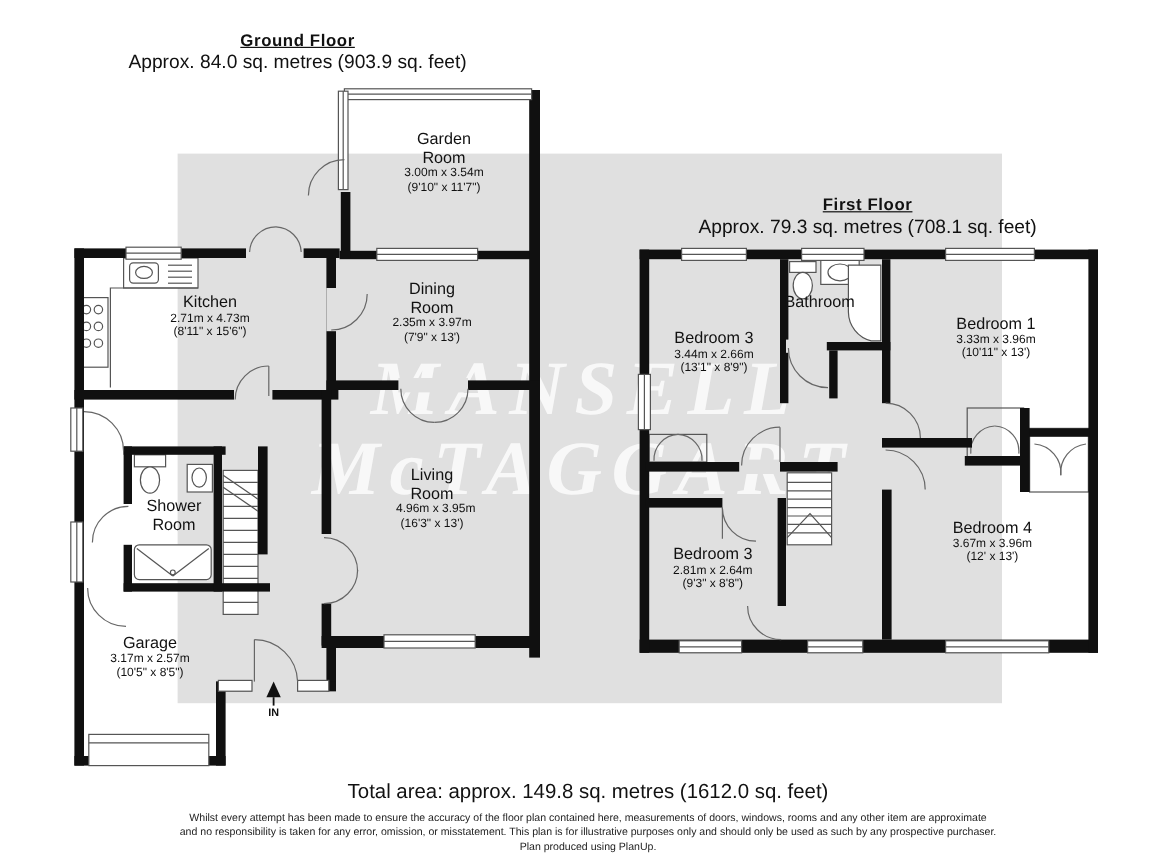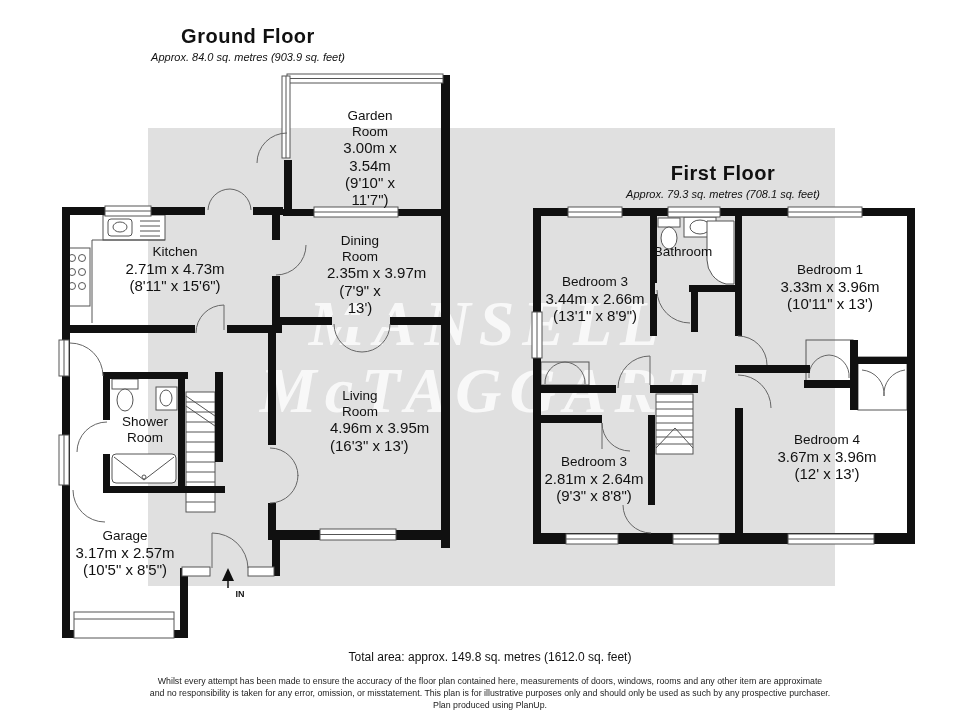--- a/index.html
+++ b/index.html
@@ -7,27 +7,27 @@
         font-family:"Liberation Sans",sans-serif;color:#111;}
   #plan-svg{position:absolute;left:0;top:0;}
   .w{fill:#101010;}
   .win{fill:#ffffff;stroke:#555;stroke-width:1;}
   .ln{fill:none;stroke:#555;stroke-width:1;}
   .fx{fill:#ffffff;stroke:#555;stroke-width:1;}
   .dr{fill:none;stroke:#666;stroke-width:1;}
   .wm{font-family:"Liberation Serif",serif;font-style:italic;font-weight:bold;
       fill:rgba(255,255,255,0.78);letter-spacing:8px;}
   .floor-title{position:absolute;transform:translateX(-50%);text-align:center;white-space:nowrap;}
-  .floor-title .t{display:block;font-size:20px;font-weight:bold;letter-spacing:.5px;}
-  .floor-title .s{display:block;font-size:11px;margin-top:3px;font-style:italic;}
+  .floor-title .t{display:block;font-size:14px;font-weight:bold;letter-spacing:.5px;text-decoration:underline;}
+  .floor-title .s{display:block;font-size:16px;margin-top:3px;}
   .room-label{position:absolute;transform:translateX(-50%);text-align:center;line-height:1.16;}
   .room-name{display:block;font-weight:normal;font-size:13.5px;}
-  .room-dim{display:block;font-size:15px;}
-  .in-label{position:absolute;transform:translateX(-50%);font-size:9px;font-weight:bold;margin-left:12px;}
-  #total-area{position:absolute;left:50%;transform:translateX(-50%);top:650px;font-size:12px;white-space:nowrap;}
+  .room-dim{display:block;font-size:10px;}
+  .in-label{position:absolute;transform:translateX(-50%);font-size:9px;font-weight:bold;}
+  #total-area{position:absolute;left:50%;transform:translateX(-50%);top:650px;font-size:17px;white-space:nowrap;}
   .disc{position:absolute;left:50%;transform:translateX(-50%);font-size:8.8px;color:#222;white-space:nowrap;text-align:right;}
 </style>
 </head>
 <body>
 
 <div id="page">
 
 <svg id="plan-svg" width="980" height="712" viewBox="0 0 980 712">
 
   <rect x="148" y="128" width="687" height="458" fill="#e0e0e0"></rect>

